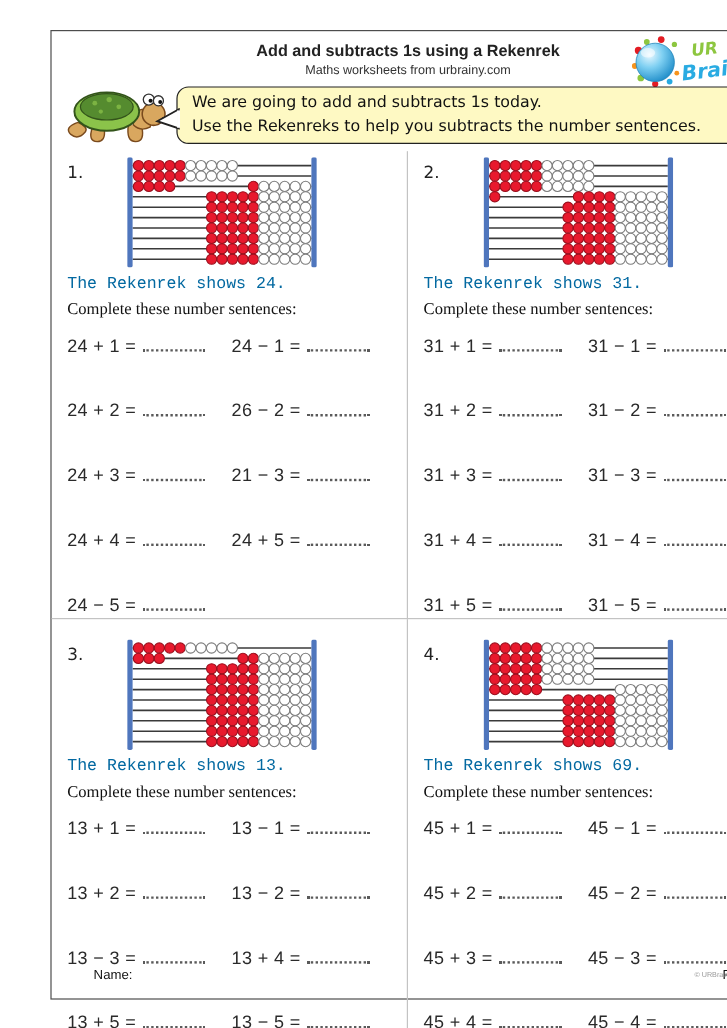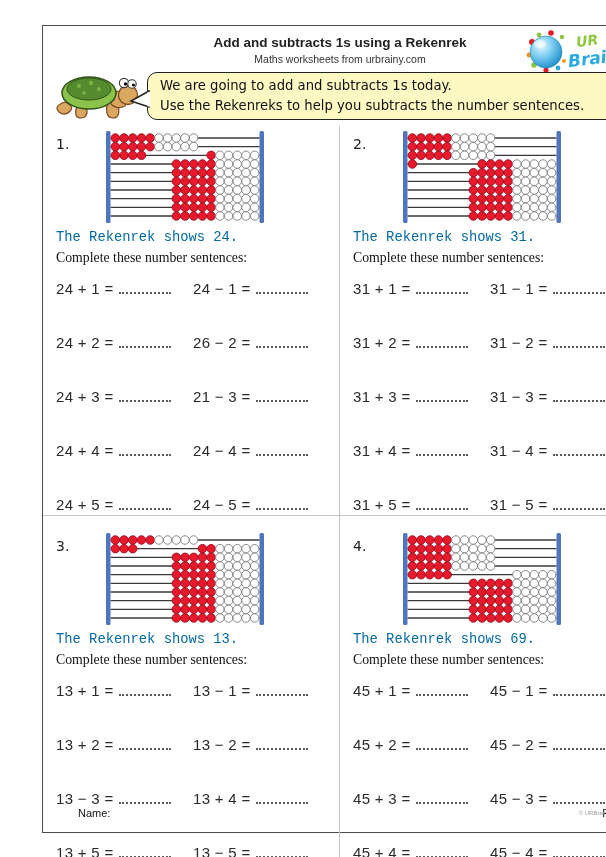--- a/index.html
+++ b/index.html
@@ -252,21 +252,20 @@
       <div class="shows">The Rekenrek shows 24.</div>
       <div class="instr">Complete these number sentences:</div>
       <div class="sentences">
           <div class="sent"><span>24 + 1 =</span><span class="blank"></span></div>
           <div class="sent"><span>24 − 1 =</span><span class="blank"></span></div>
           <div class="sent"><span>24 + 2 =</span><span class="blank"></span></div>
           <div class="sent"><span>26 − 2 =</span><span class="blank"></span></div>
           <div class="sent"><span>24 + 3 =</span><span class="blank"></span></div>
           <div class="sent"><span>21 − 3 =</span><span class="blank"></span></div>
           <div class="sent"><span>24 + 4 =</span><span class="blank"></span></div>
-          <div class="sent"><span>24 − 4 =</span><span class="blank"></span></div>
           <div class="sent"><span>24 + 5 =</span><span class="blank"></span></div>
           <div class="sent"><span>24 − 5 =</span><span class="blank"></span></div>
         </div>
     </div>
 
     <div class="cell c2">
       <div class="prob-row">
         <div class="prob-num">2.</div>
         <div class="rek"><svg width="158" height="92" viewBox="0 0 158 92">
               <line x1="4.5" y1="7" x2="153.5" y2="7" stroke="#3a3a3a" stroke-width="1.3"></line>

